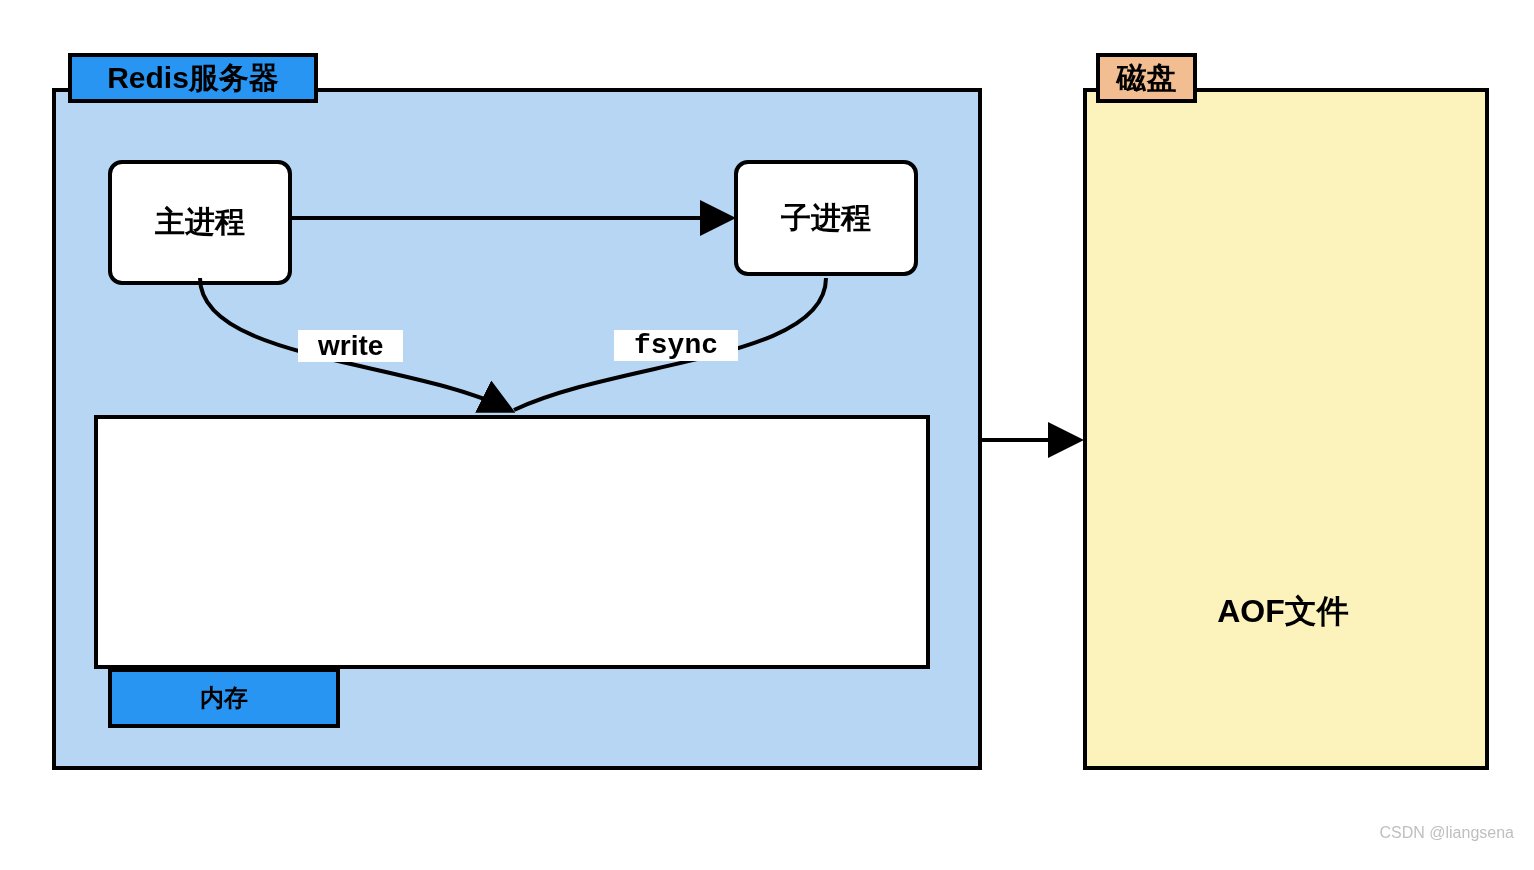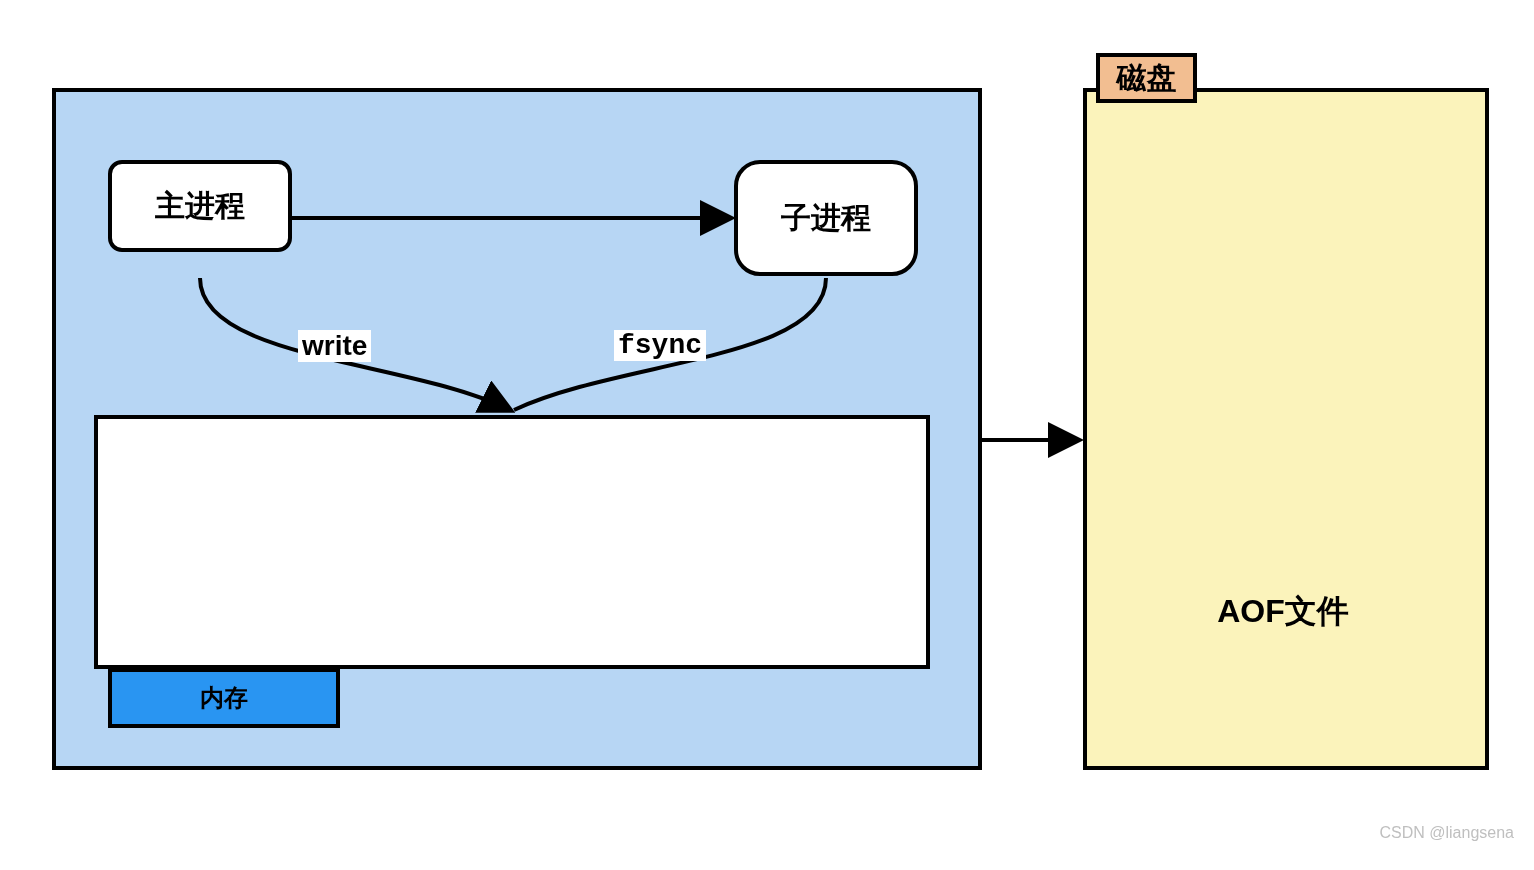--- a/index.html
+++ b/index.html
@@ -41,41 +41,41 @@
     display: flex;
     align-items: center;
     justify-content: center;
   }
   
   .mainproc {
     position: absolute;
     left: 108px;
     top: 160px;
     width: 184px;
-    height: 92px;
+    height: 125px;
     background: #ffffff;
     border: 4px solid #000;
     border-radius: 14px;
     box-sizing: border-box;
     display: flex;
     align-items: center;
     justify-content: center;
     font-weight: 700;
     font-size: 30px;
   }
   
   .childproc {
     position: absolute;
     left: 734px;
     top: 160px;
     width: 184px;
     height: 116px;
     background: #ffffff;
     border: 4px solid #000;
-    border-radius: 26px;
+    border-radius: 14px;
     box-sizing: border-box;
     display: flex;
     align-items: center;
     justify-content: center;
     font-weight: 700;
     font-size: 30px;
   }
   
   .memory {
     position: absolute;
@@ -165,21 +165,21 @@
     top: 590px;
     width: 346px;
     text-align: center;
     font-weight: 700;
     font-size: 32px;
   }
   
   .label {
     position: absolute;
     background: #ffffff;
-    padding: 0 4px;
+    padding: 0 20px;
     font-weight: 700;
     font-size: 28px;
   }
   .label-write { left: 298px; top: 330px; }
   .label-fsync { left: 614px; top: 330px; font-family: Liberation Mono, monospace; }
   
   .wm {
     position: absolute;
     right: 20px;
     bottom: 28px;
@@ -195,20 +195,21 @@
     height: 870px;
     pointer-events: none;
   }
 </style>
 </head>
 <body>
 
 <div class="stage">
 
   <div class="server"></div>
+  <div class="server-tab">Redis服务器</div>
 
   <div class="mainproc">主进程</div>
   <div class="childproc">子进程</div>
 
   <div class="memory"></div>
   <div class="memory-tab">内存</div>
 
   <div class="disk"></div>
   <div class="disk-tab">磁盘</div>
 

